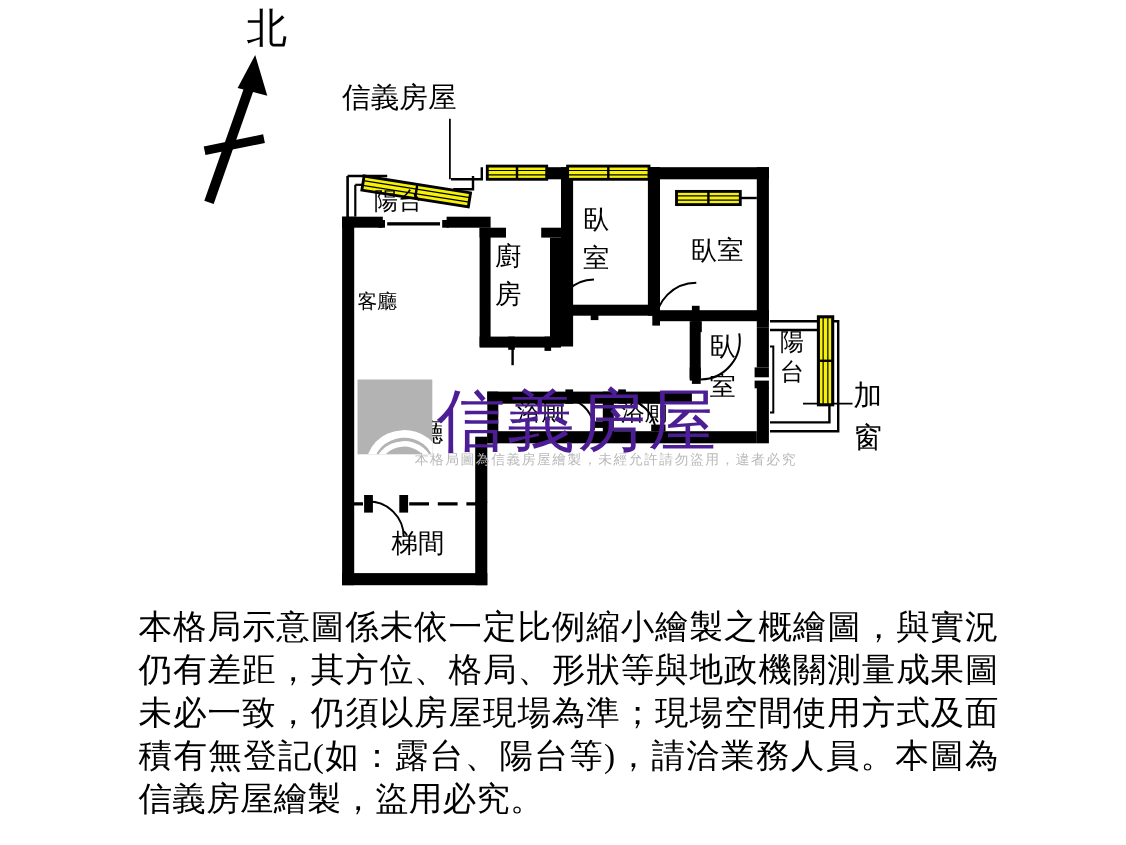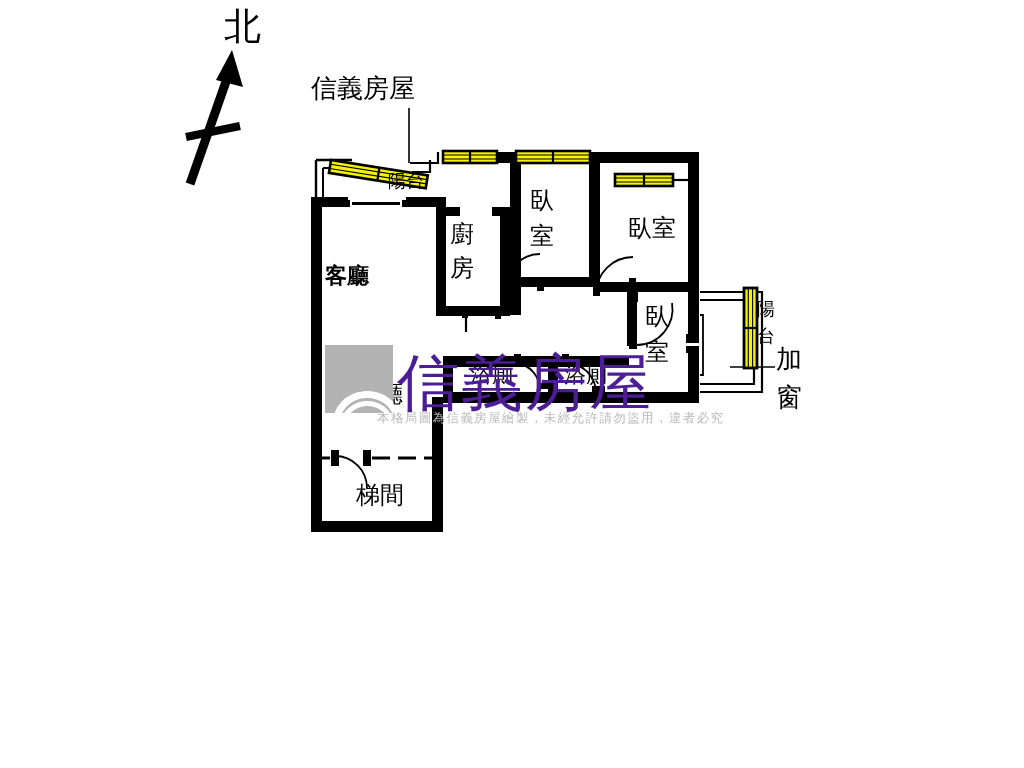--- a/index.html
+++ b/index.html
@@ -37,23 +37,23 @@
     position: absolute;
     font-family: "Liberation Serif", "DejaVu Serif", serif;
     color: #000;
     white-space: nowrap;
     line-height: 1.0;
     letter-spacing: 0px;
   }
 
   .north-char   { font-size: 37px; font-weight: 400; }
   .big-callout  { font-size: 26px; }
-  .room-lg      { font-size: 22px; font-weight: bold; }
+  .room-lg      { font-size: 18px; }
   .room-md      { font-size: 24px; }
-  .room-sm      { font-size: 18px; margin-left: 48px; }
+  .room-sm      { font-size: 22px; }
   .room-xs      { font-size: 22px; }
 
   
   .wm-wrap {
     position: absolute;
     pointer-events: none;
   }
   .wm-badge {
     position: absolute;
     left: 0; top: 0;
@@ -344,14 +344,17 @@
   <div class="lbl room-sm" style="left:709px; top:327px;">台</div>
 
   <div class="lbl room-md" style="left:356px; top:483px;font-family:Liberation Serif, serif;">梯間</div>
 
   <div class="wm-wrap" style="left:325px; top:345px;">
     <div class="wm-badge"></div>
     <div class="wm-text">信義房屋</div>
   </div>
   <div class="wm-fine" style="left:333px; top:410px;margin-left:44px;">本格局圖為信義房屋繪製，未經允許請勿盜用，違者必究</div>
 
+  <div class="disclaimer">
+    <p>本格局示意圖係未依一定比例縮小繪製之概繪圖，與實況仍有差距，其方位、格局、形狀等與地政機關測量成果圖未必一致，仍須以房屋現場為準；現場空間使用方式及面積有無登記(如：露台、陽台等)，請洽業務人員。本圖為信義房屋繪製，盜用必究。</p>
+  </div>
 
 </div>
 
 </body></html>

